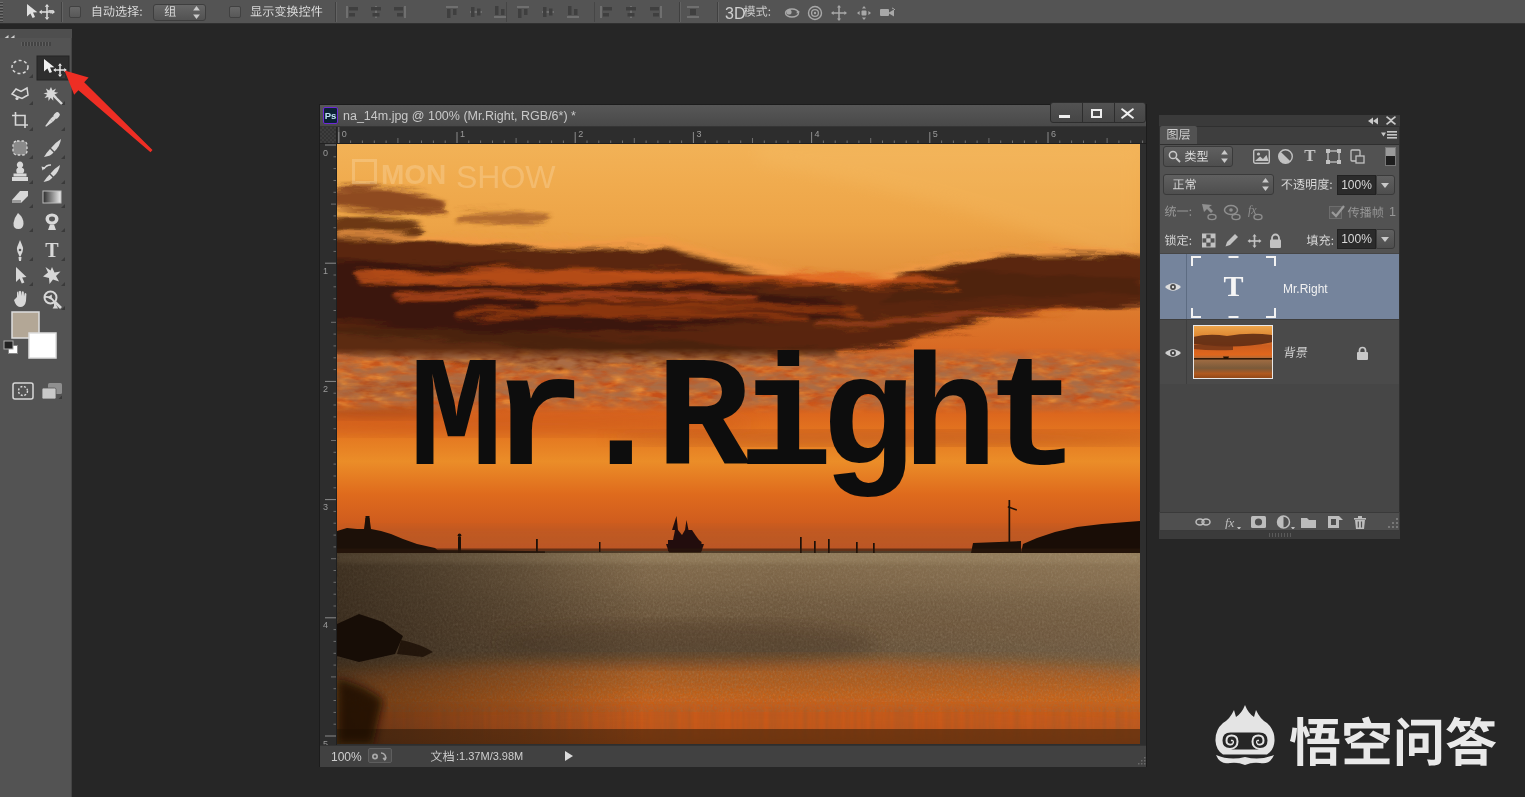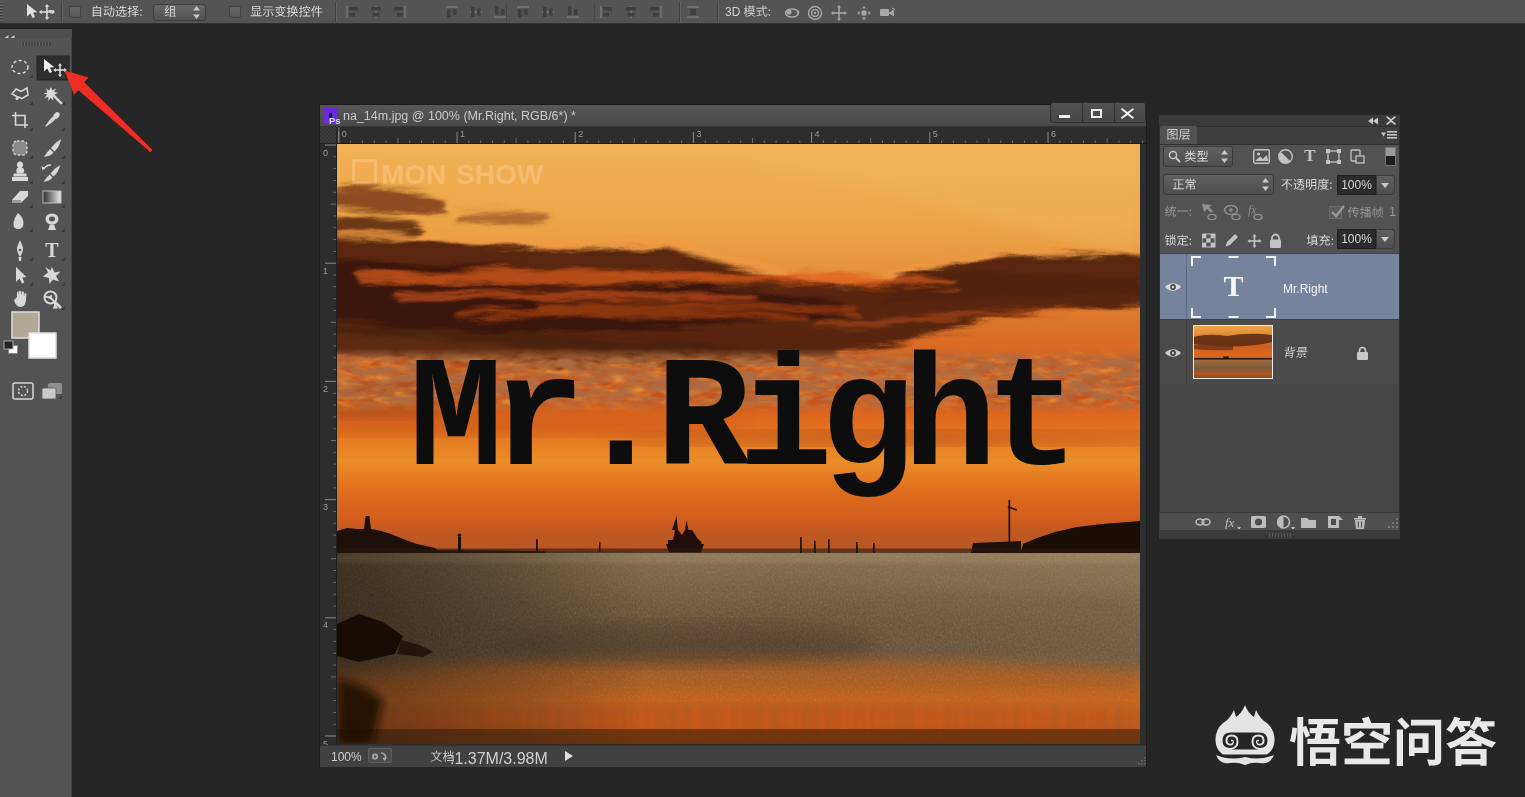--- a/index.html
+++ b/index.html
@@ -1,17 +1,17 @@
 <!DOCTYPE html>
 <html><head><meta charset="utf-8"><style>
 html,body{margin:0;padding:0;width:1525px;height:797px;background:#262626;overflow:hidden;
 font-family:"Liberation Sans",sans-serif;}
 *{box-sizing:border-box}
 .ab{position:absolute}
-.txt{color:#d6d6d6;font-size:12px}
+.txt{color:#d6d6d6;font-size:16px}
 </style></head><body>
 <div class="ab" style="left:0;top:0;width:1525px;height:24px;background:#545454;border-bottom:1px solid #303030">
     <div class="ab" style="left:0;top:1px;width:3px;height:22px;background:repeating-linear-gradient(#545454 0,#545454 1px,#6e6e6e 1px,#6e6e6e 2px,#3c3c3c 2px,#3c3c3c 3px)"></div>
     <svg class="ab" style="left:24px;top:3px" width="32" height="18" viewBox="0 0 32 18">
 <path d="M3 1 L3 13.5 L6.4 10.6 L8.6 15 L11 13.9 L9 9.6 L13.4 9.2 Z" fill="#e0e0e0"></path>
 <g stroke="#e0e0e0" stroke-width="1.5">
         <path d="M17.5 9 H28.5"></path>
         <path d="M23 3.5 V14.5"></path>
       </g>
 <g fill="#e0e0e0">
@@ -298,21 +298,21 @@
         <rect x="0" y="5" width="14" height="11" rx="1.5" fill="#c9c9c9" stroke="#555" stroke-width="0.8"></rect>
         <path d="M20 16 l0 -3.5 -3.5 3.5Z" fill="#3a3a3a"></path>
       </g>
     </svg>
   </div>
 <svg class="ab" style="left:40px;top:50px" width="130" height="115" viewBox="40 50 130 115">
 <path d="M64.5 70.5 L74.2 94.8 L78.4 90.3 L150.5 152.2 L152.5 150.0 L84.2 82.2 L88.6 77.5 Z" fill="#ee2e24"></path>
 </svg>
 <div class="ab" style="left:319px;top:104px;width:828px;height:663px;background:#2e2e2e;border:1px solid #1c1c1c">
     <div class="ab" style="left:0;top:0;width:826px;height:22px;background:linear-gradient(#575757,#494949);border-bottom:1px solid #353535"></div>
-    <div class="ab" style="left:3px;top:2px;width:15px;height:17px;background:#0c2233;border:6px solid #6d28d9;border-radius:2px;color:#bfe0f5;font-size:9.5px;font-weight:bold;text-align:center;line-height:16px">Ps</div>
+    <div class="ab" style="left:3px;top:2px;width:15px;height:17px;background:#0c2233;border:1px solid #6d28d9;border-radius:2px;color:#bfe0f5;font-size:9.5px;font-weight:bold;text-align:center;line-height:16px">Ps</div>
     <div class="ab" style="left:23px;top:4px;font-size:12.5px;color:#c9c9c9">na_14m.jpg @ 100% (Mr.Right, RGB/6*) *</div>
     <div class="ab" style="left:730px;top:-3px;width:96px;height:21px;background:linear-gradient(#525252,#454545);border:1px solid #2d2d2d;border-radius:3px">
 <div class="ab" style="left:31px;top:0;width:1px;height:19px;background:#2d2d2d"></div>
 <div class="ab" style="left:63px;top:0;width:1px;height:19px;background:#2d2d2d"></div>
 <div class="ab" style="left:8px;top:12px;width:11px;height:3px;background:#efefef"></div>
 <div class="ab" style="left:40px;top:6px;width:11px;height:9px;border:2.5px solid #efefef"></div>
 <svg class="ab" style="left:70px;top:5px" width="13" height="11" viewBox="0 0 13 11">
         <path d="M1 0 L6.5 4 L12 0 L13 1.5 L8 5.5 L13 9.5 L12 11 L6.5 7 L1 11 L0 9.5 L5 5.5 L0 1.5Z" fill="#efefef"></path>
       </svg>
 </div>
@@ -464,21 +464,21 @@
       <div class="ab" style="left:11px;top:4px;font-size:12px;color:#cfcfcf">100%</div>
       <div class="ab" style="left:48px;top:2px;width:24px;height:15px;background:#4c4c4c;border:1px solid #5e5e5e;border-radius:2px"><svg width="22" height="13" viewBox="0 0 22 13">
           <circle cx="6" cy="6.5" r="3" fill="#a9a9a9"></circle>
           <circle cx="6" cy="6.5" r="1.2" fill="#4c4c4c"></circle>
           <path d="M12 3 a4.5 4.5 0 0 1 4 7" stroke="#a9a9a9" fill="none" stroke-width="1.5"></path>
           <path d="M17.5 7 l-2 4 -2 -3Z" fill="#a9a9a9"></path>
         </svg></div>
       <div style="position:absolute;left:110px;top:2.2px;"><svg width="25" height="16" viewBox="0 -13.2 25 16.5" style="overflow:visible">
           <path d="M5.3 -10.3C5.7 -9.7 6.1 -8.8 6.2 -8.3L7.2 -8.7C7.1 -9.2 6.6 -10.0 6.3 -10.6ZM0.6 -8.3V-7.4H2.6C3.3 -5.5 4.3 -3.8 5.6 -2.5C4.2 -1.4 2.5 -0.5 0.5 0.1C0.6 0.3 0.9 0.8 1.0 1.0C3.1 0.3 4.9 -0.6 6.3 -1.8C7.7 -0.6 9.4 0.4 11.4 0.9C11.6 0.7 11.9 0.2 12.1 0.1C10.1 -0.5 8.4 -1.3 7.0 -2.5C8.3 -3.8 9.2 -5.4 10.0 -7.4H11.9V-8.3ZM6.3 -3.2C5.1 -4.4 4.2 -5.8 3.6 -7.4H8.9C8.3 -5.7 7.4 -4.3 6.3 -3.2Z M23.1 -9.7C22.9 -8.8 22.4 -7.5 21.9 -6.7L22.7 -6.4C23.1 -7.2 23.6 -8.4 24.1 -9.4ZM17.5 -9.4C17.9 -8.5 18.4 -7.3 18.6 -6.5L19.4 -6.8C19.2 -7.6 18.7 -8.8 18.2 -9.7ZM14.9 -10.5V-7.8H13.1V-6.9H14.8C14.4 -5.2 13.6 -3.2 12.8 -2.2C13.0 -2.0 13.2 -1.6 13.3 -1.4C13.9 -2.2 14.5 -3.6 14.9 -5.0V1.0H15.8V-5.3C16.2 -4.7 16.6 -3.9 16.8 -3.5L17.4 -4.2C17.2 -4.6 16.1 -6.0 15.8 -6.5V-6.9H17.4V-7.8H15.8V-10.5ZM17.1 -0.8V0.1H23.0V0.9H24.0V-5.9H21.2V-10.5H20.3V-5.9H17.4V-5.0H23.0V-3.4H17.6V-2.5H23.0V-0.8Z" fill="#cfcfcf"></path>
         </svg></div>
-      <div class="ab" style="left:130px;top:4px;font-size:16px;color:#cfcfcf">:1.37M/3.98M</div>
+      <div class="ab" style="left:136px;top:4px;font-size:11px;color:#cfcfcf">:1.37M/3.98M</div>
       <div class="ab" style="left:245px;top:5px;width:0;height:0;border-top:5.5px solid transparent;border-bottom:5.5px solid transparent;border-left:8px solid #dcdcdc"></div>
     </div>
     <svg class="ab" style="left:816px;top:652px" width="10" height="10">
       <g fill="#6a6a6a">
         <rect x="8" y="0" width="1.5" height="1.5"></rect>
         <rect x="8" y="3" width="1.5" height="1.5"></rect>
         <rect x="8" y="6" width="1.5" height="1.5"></rect>
         <rect x="5" y="3" width="1.5" height="1.5"></rect>
         <rect x="5" y="6" width="1.5" height="1.5"></rect>
         <rect x="2" y="6" width="1.5" height="1.5"></rect>
@@ -649,21 +649,21 @@
       <path d="M636 399 L684 397 L684 409 L634 409 Z"></path>
       <rect x="671.5" y="356" width="1.7" height="43"></rect>
       <path d="M671 362 l9 3.2 -0.4 1.5 -9 -3.2Z"></path>
     </g>
     <path d="M684 409 L686 400 L700 394 L718 388 L740 383 L765 380 L790 378 L803 377 L803 409 Z" fill="#190d06"></path>
     <rect x="0" y="404.5" width="803" height="4.5" fill="#2a180c" opacity="0.6"></rect>
   </svg>
 <div class="ab" style="left:409px;top:343.8px;font-family:'Liberation Mono',monospace;font-weight:bold;font-size:157px;letter-spacing:-11.9px;color:#0d0d0d;line-height:1">Mr.Right</div>
 <div class="ab" style="left:352px;top:159px;width:25px;height:25px;border:3.5px solid rgba(255,240,214,0.24)"></div>
 <div class="ab" style="left:381px;top:159px;font-size:28px;font-weight:bold;color:rgba(255,240,214,0.24);letter-spacing:0px">MON</div>
-<div class="ab" style="left:456px;top:159px;font-size:28px;font-weight:bold;color:rgba(255,240,214,0.24);letter-spacing:0px">SHOW</div>
+<div class="ab" style="left:456px;top:159px;font-size:32px;font-weight:normal;color:rgba(255,240,214,0.24);letter-spacing:0px">SHOW</div>
 <div class="ab" style="left:1159px;top:115px;width:241px;height:424px">
     <div class="ab" style="left:0;top:0;width:241px;height:11px;background:#3a3a3a">
       <svg class="ab" style="left:208px;top:2px" width="14" height="8">
         <g fill="#c9c9c9">
           <path d="M6 4 l5 -3.5 v7Z"></path>
           <path d="M1 4 l5 -3.5 v7Z"></path>
         </g>
       </svg>
       <svg class="ab" style="left:227px;top:1px" width="10" height="9" viewBox="0 0 10 9">
         <path d="M1 0 L5 3 L9 0 L10 1.2 L6 4.5 L10 7.8 L9 9 L5 6 L1 9 L0 7.8 L4 4.5 L0 1.2Z" fill="#c9c9c9"></path>

